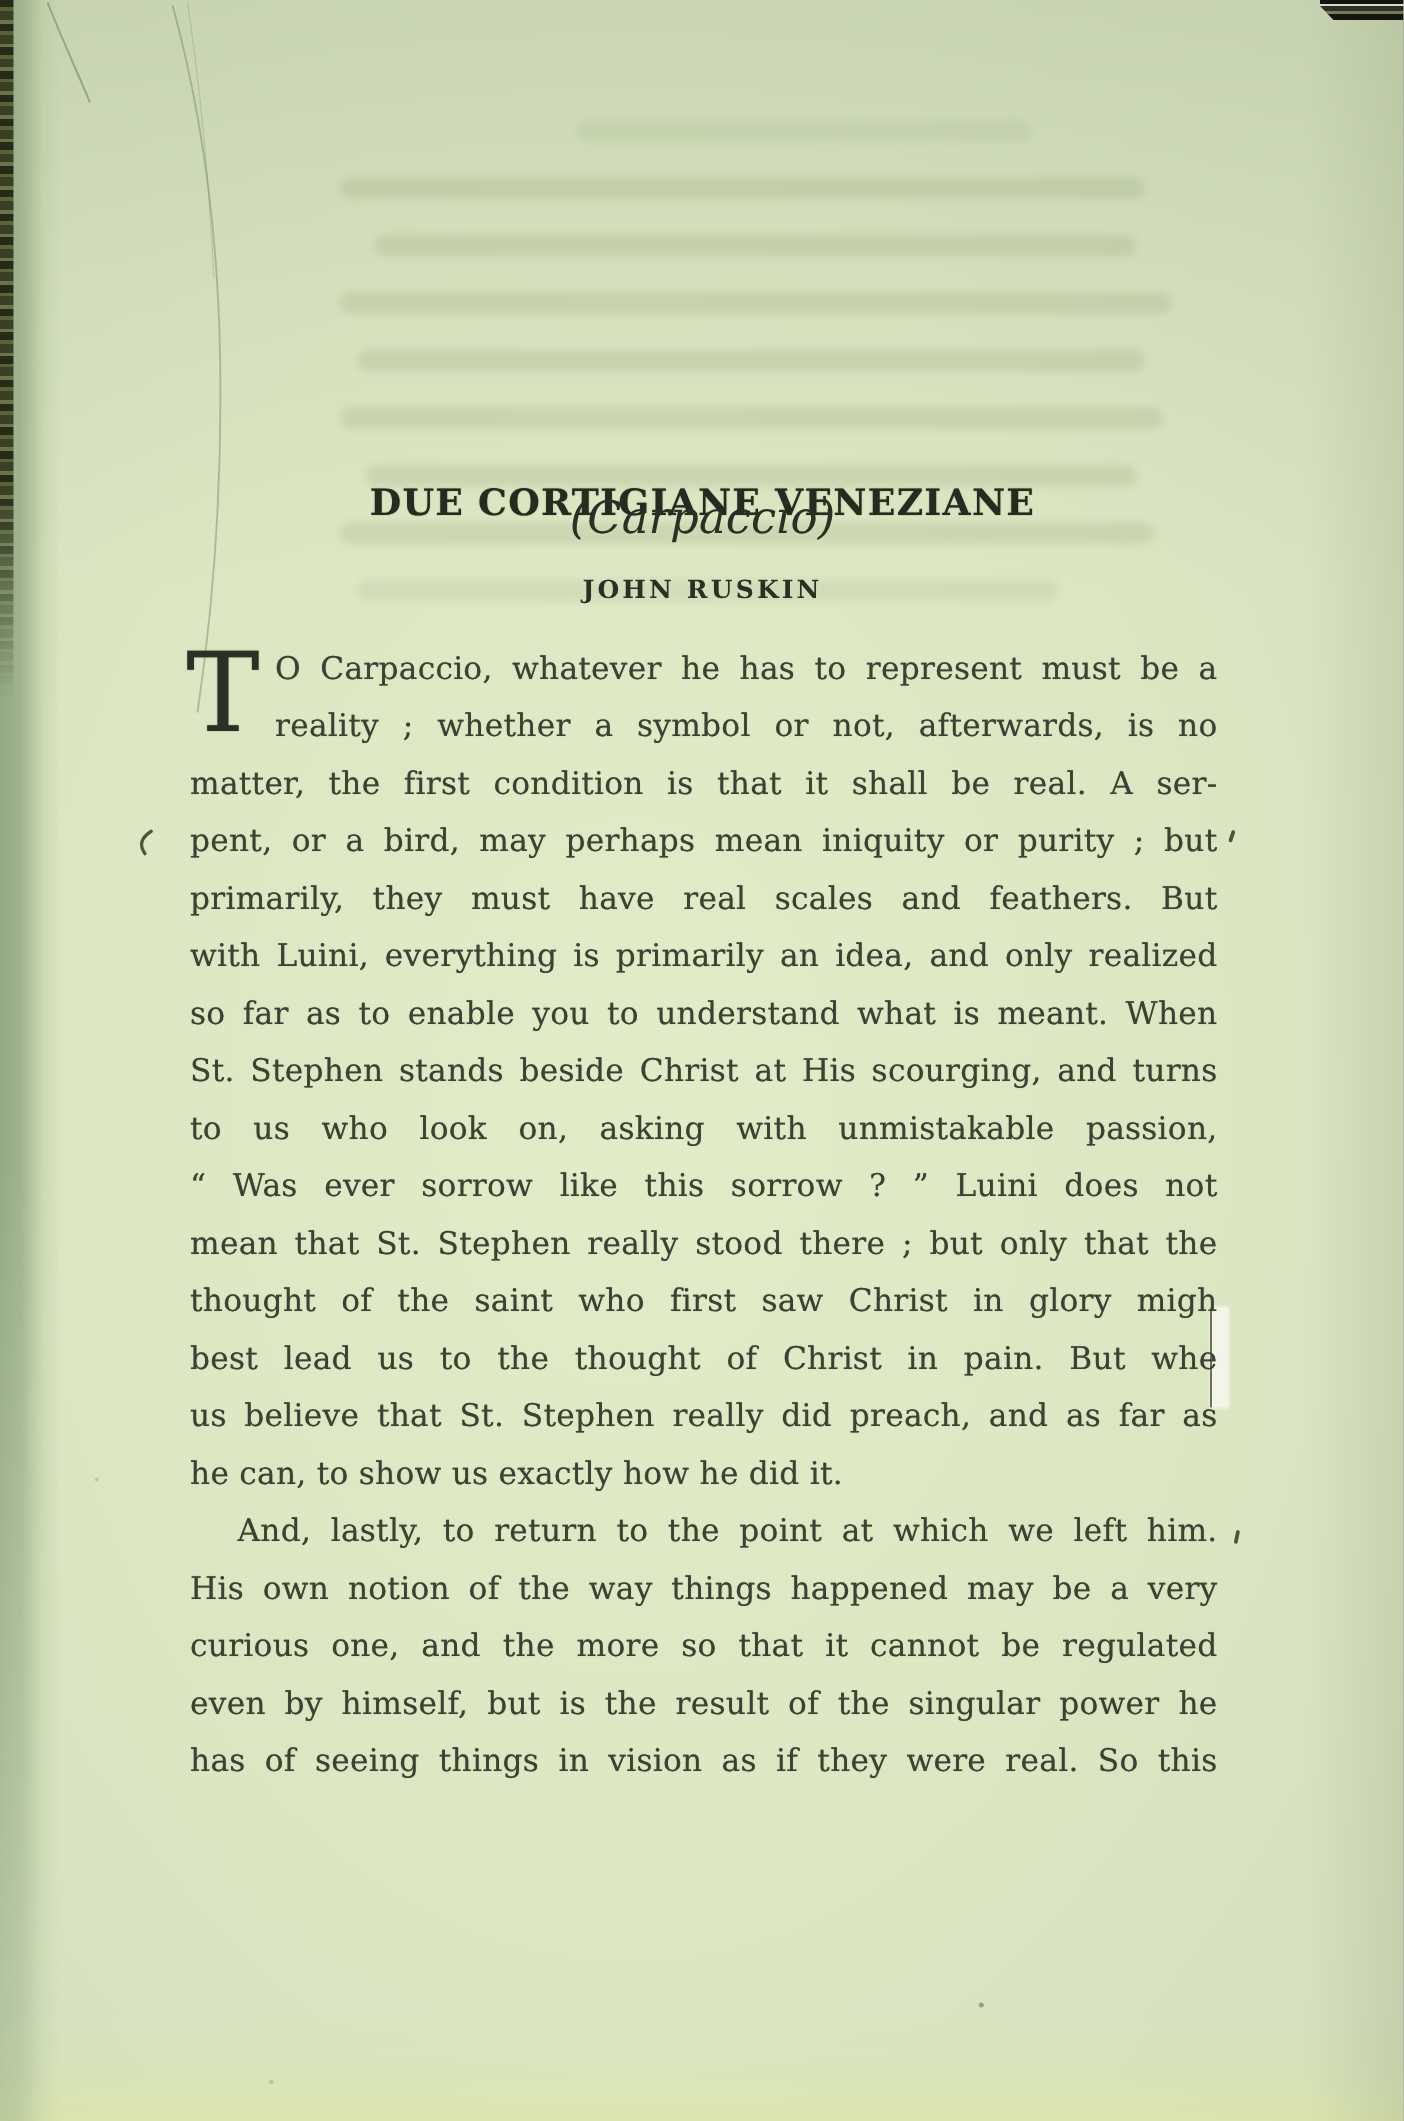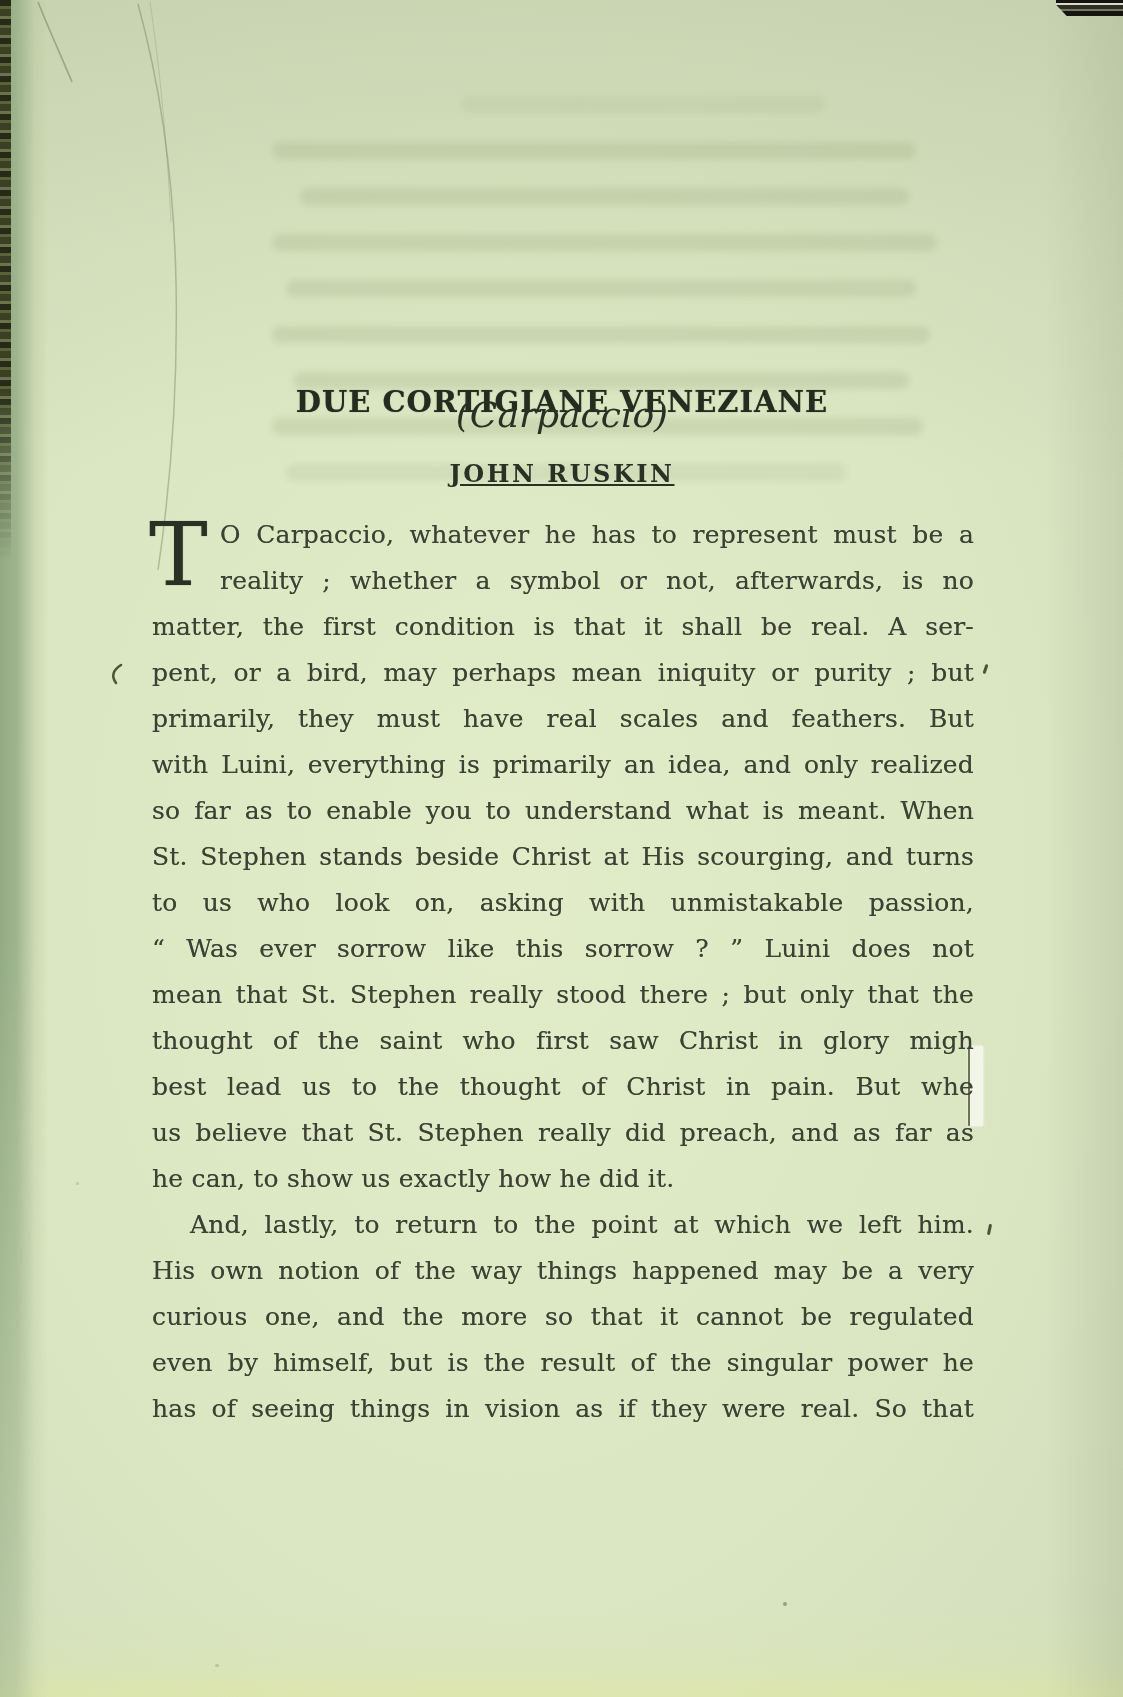--- a/index.html
+++ b/index.html
@@ -53,21 +53,21 @@
   .ghost i:nth-child(5){width:90%;margin-left:2%;}
   .ghost i:nth-child(6){width:94%;}
   .ghost i:nth-child(7){width:88%;margin-left:3%;}
   .ghost i:nth-child(8){width:93%;}
   .ghost i:nth-child(9){width:80%;margin-left:2%;background:rgba(124,144,96,0.12);}
   
   .heading{position:absolute;left:150px;width:824px;text-align:center;color:#262b20;}
   .title{top:351px;font-size:29px;font-weight:bold;letter-spacing:1px;
          text-shadow:0 0 1px rgba(30,35,20,0.55);margin-top:34px;}
   .subtitle{top:394px;font-size:36px;font-style:italic;font-weight:normal;color:#2b3025;}
-  .author{top:459px;font-size:24px;font-weight:bold;letter-spacing:2.5px;color:#2b3025;text-decoration:underline;}
+  .author{top:459px;font-size:20px;font-weight:bold;letter-spacing:2.5px;color:#2b3025;}
   .body-text{
     position:absolute;left:152px;top:512px;width:822px;color:#3c4134;
   }
   .line{
     height:46px;line-height:46px;font-size:25px;letter-spacing:0.2px;
     text-align:justify;text-shadow:0 0 0.6px rgba(40,45,30,0.55);
     white-space:normal;overflow:visible;
   }
   .line.just{text-align-last:justify;}
   .line.short{margin-left:68px;}
@@ -133,16 +133,16 @@
       <div class="line just">“ Was ever sorrow like this sorrow ? ”  Luini does not</div>
       <div class="line just">mean that St. Stephen really stood there ;  but only that the</div>
       <div class="line just">thought of the saint who first saw Christ in glory migh</div>
       <div class="line just">best lead us to the thought of Christ in pain.  But whe</div>
       <div class="line just">us believe that St. Stephen really did preach, and as far as</div>
       <div class="line">he can, to show us exactly how he did it.</div>
       <div class="line just indent">And, lastly, to return to the point at which we left him.</div>
       <div class="line just">His own notion of the way things happened may be a very</div>
       <div class="line just">curious one, and the more so that it cannot be regulated</div>
       <div class="line just">even by himself, but is the result of the singular power he</div>
-      <div class="line just">has of seeing things in vision as if they were real.  So that</div>
+      <div class="line just">has of seeing things in vision as if they were real.  So this</div>
     </main>
 
 </div>
 
 </body></html>

